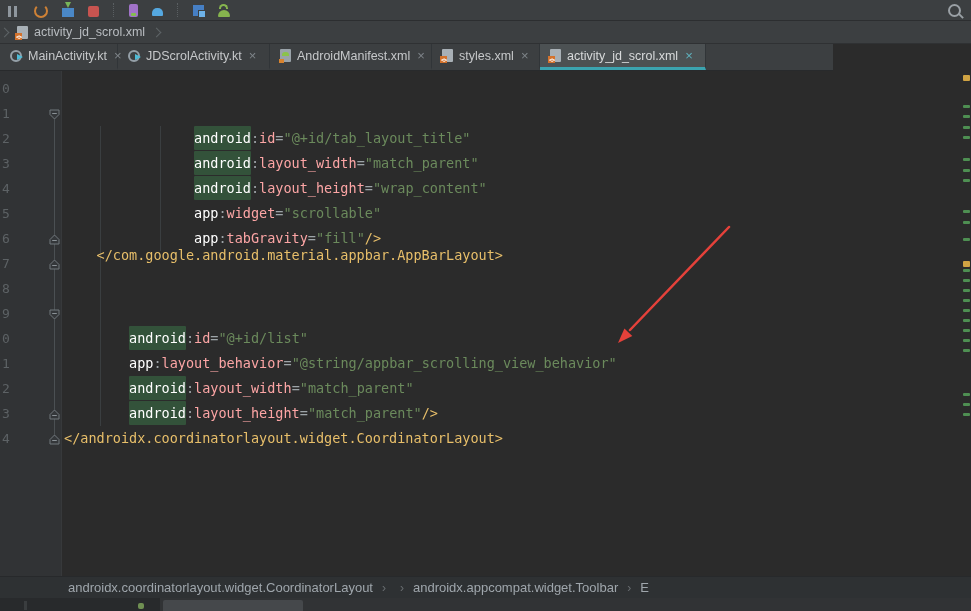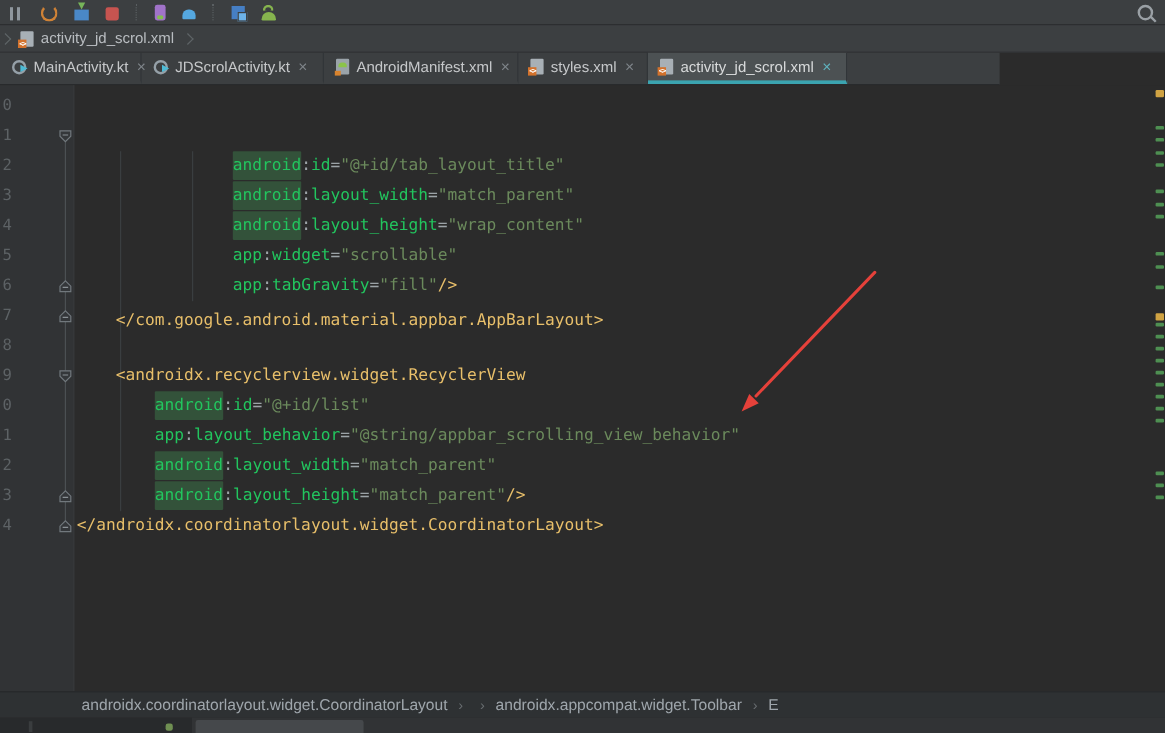--- a/index.html
+++ b/index.html
@@ -61,22 +61,22 @@
   .editor{position:absolute;left:0;top:71px;width:971px;height:505px;background:#2b2b2b;}
   .gutter{position:absolute;left:0;top:0;width:62px;height:100%;background:#313335;border-right:1px solid #37393b;box-sizing:border-box;}
   .grow{position:absolute;left:0;width:62px;height:25px;}
   .lineno{position:absolute;left:2px;top:0;font:13px/25px "DejaVu Sans Mono",monospace;color:#5d6265;}
   .fold{position:absolute;left:48px;top:6px;width:13px;height:13px;}
   .fold-line{position:absolute;left:54px;top:42px;width:1px;height:325px;background:#4b5053;}
   .indent-guide{position:absolute;width:1px;background:#3a3e40;}
   .code-line{position:absolute;left:64px;height:25px;font:13.5px/25px "DejaVu Sans Mono",monospace;white-space:pre;}
   .tk{white-space:pre;}
   .tk.tag{color:#e8bf6a;}
-  .tk.ns{color:#22c55e;}
-  .tk.attr{color:#22c55e;}
+  .tk.ns{color:#ffffff;}
+  .tk.attr{color:#fca5a5;}
   .tk.punc{color:#9da4a8;}
   .tk.str{color:#6b8a5c;}
   .tk.plain{color:#a9b7c6;}
   .tk.hl{background:#33523a;padding:4px 0;border-radius:1px;}
   .arrow-svg{position:absolute;left:0;top:0;pointer-events:none;}
 
   
   .stripe{position:absolute;right:0;top:0;width:9px;height:100%;}
   .marker{position:absolute;left:1px;width:7px;height:3px;border-radius:1px;}
   .marker.warning{background:#d0a343;height:6px;}
@@ -228,23 +228,23 @@
     <div class="indent-guide" style="left:100px;top:55px;height:300px;"></div>
     <div class="indent-guide" style="left:160px;top:55px;height:125px;"></div>
     <div id="code-area">
         <div class="code-line" style="top: 5px;"></div>
         <div class="code-line" style="top: 30px;"><span class="tk plain">        </span></div>
         <div class="code-line" style="top: 55px;"><span class="tk plain">                </span><span class="tk ns hl">android</span><span class="tk punc">:</span><span class="tk attr">id</span><span class="tk punc">=</span><span class="tk str">"@+id/tab_layout_title"</span></div>
         <div class="code-line" style="top: 80px;"><span class="tk plain">                </span><span class="tk ns hl">android</span><span class="tk punc">:</span><span class="tk attr">layout_width</span><span class="tk punc">=</span><span class="tk str">"match_parent"</span></div>
         <div class="code-line" style="top: 105px;"><span class="tk plain">                </span><span class="tk ns hl">android</span><span class="tk punc">:</span><span class="tk attr">layout_height</span><span class="tk punc">=</span><span class="tk str">"wrap_content"</span></div>
         <div class="code-line" style="top: 130px;"><span class="tk plain">                </span><span class="tk ns">app</span><span class="tk punc">:</span><span class="tk attr">widget</span><span class="tk punc">=</span><span class="tk str">"scrollable"</span></div>
         <div class="code-line" style="top: 155px;"><span class="tk plain">                </span><span class="tk ns">app</span><span class="tk punc">:</span><span class="tk attr">tabGravity</span><span class="tk punc">=</span><span class="tk str">"fill"</span><span class="tk tag">/&gt;</span></div>
-        <div class="code-line" style="top: 184px; text-align: right;"><span class="tk plain">    </span><span class="tk tag">&lt;/com.google.android.material.appbar.AppBarLayout&gt;</span></div>
+        <div class="code-line" style="top: 172px; text-align: right;"><span class="tk plain">    </span><span class="tk tag">&lt;/com.google.android.material.appbar.AppBarLayout&gt;</span></div>
         <div class="code-line" style="top: 205px;"></div>
-        <div class="code-line" style="top: 230px;"><span class="tk plain">    </span><span class="tk tag">&lt;androidx.recyclerview.widget.RecyclerView</span></div>
+        <div class="code-line" style="top: 230px;"><span class="tk plain">    </span></div>
         <div class="code-line" style="top: 255px;"><span class="tk plain">        </span><span class="tk ns hl">android</span><span class="tk punc">:</span><span class="tk attr">id</span><span class="tk punc">=</span><span class="tk str">"@+id/list"</span></div>
         <div class="code-line" style="top: 280px;"><span class="tk plain">        </span><span class="tk ns">app</span><span class="tk punc">:</span><span class="tk attr">layout_behavior</span><span class="tk punc">=</span><span class="tk str">"@string/appbar_scrolling_view_behavior"</span></div>
         <div class="code-line" style="top: 305px;"><span class="tk plain">        </span><span class="tk ns hl">android</span><span class="tk punc">:</span><span class="tk attr">layout_width</span><span class="tk punc">=</span><span class="tk str">"match_parent"</span></div>
         <div class="code-line" style="top: 330px;"><span class="tk plain">        </span><span class="tk ns hl">android</span><span class="tk punc">:</span><span class="tk attr">layout_height</span><span class="tk punc">=</span><span class="tk str">"match_parent"</span><span class="tk tag">/&gt;</span></div>
         <div class="code-line" style="top: 355px;"><span class="tk tag">&lt;/androidx.coordinatorlayout.widget.CoordinatorLayout&gt;</span></div>
       </div>
 
     <svg class="arrow-svg" width="971" height="505" viewBox="0 0 971 505">
       <line x1="729" y1="156" x2="630" y2="259" stroke="#e5413a" stroke-width="2.5" stroke-linecap="round"></line>
       <polygon points="618,272 632.3,265 624.4,257.4" fill="#e5413a"></polygon>

